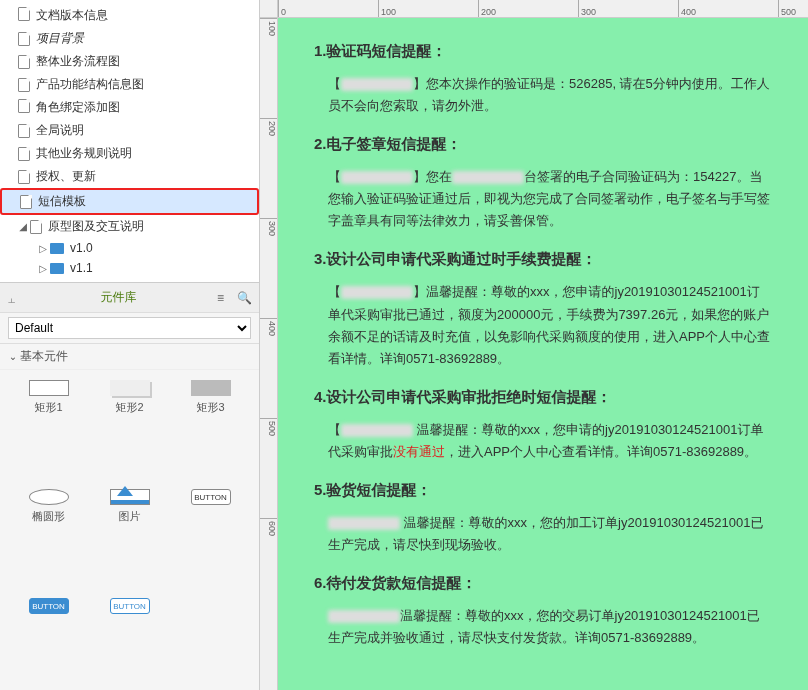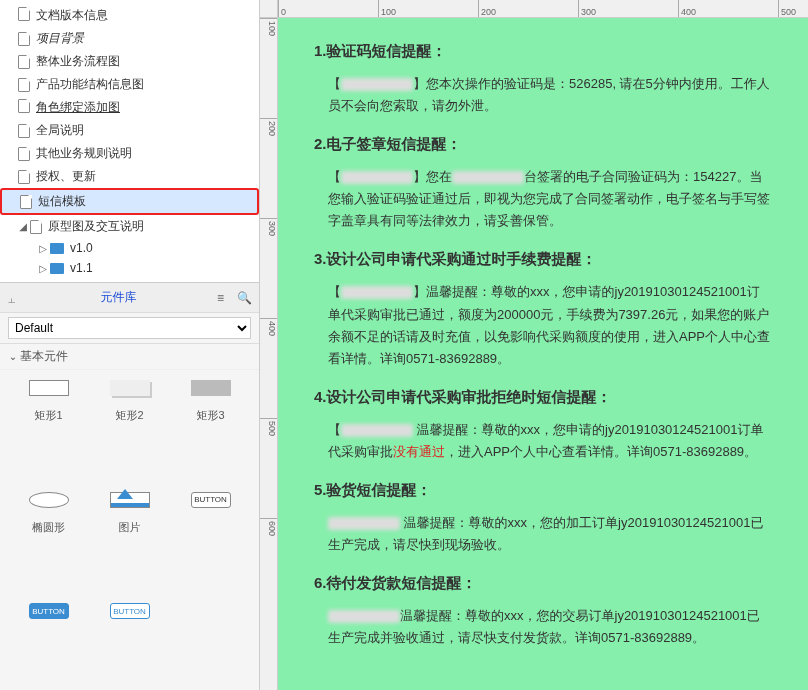--- a/index.html
+++ b/index.html
@@ -11,27 +11,27 @@
 .tree-item.selected { background: #d6e8ff; }
 .tree-item .indent-1 { padding-left: 12px; }
 .tree-item .indent-2 { padding-left: 32px; }
 .page-icon { width: 12px; height: 14px; border: 1px solid #888; border-radius: 1px; margin-right: 6px; position: relative; background: #fff; flex-shrink: 0; }
 .page-icon::after { content: ""; position: absolute; top: -1px; right: -1px; border-style: solid; border-width: 0 4px 4px 0; border-color: transparent #fafafa transparent transparent; }
 .folder-closed-icon, .folder-open-icon { width: 14px; height: 11px; background: #3b8dd1; margin-right: 6px; border-radius: 1px; flex-shrink: 0; }
 .expand-icon { width: 10px; text-align: center; color: #666; margin-right: 2px; font-size: 10px; user-select: none; }
 .highlight-box { border: 2px solid #e22; border-radius: 3px; align-items: flex-end; }
 .lib-panel { border-top: 1px solid #ccc; background: #f5f5f5; flex: 1; display: flex; flex-direction: column; overflow: hidden; }
 .lib-header { display: flex; align-items: center; padding: 6px 8px; background: #eee; border-bottom: 1px solid #ddd; }
-.lib-title { flex: 1; text-align: center; color: #1d4ed8; }
+.lib-title { flex: 1; text-align: center; color: #4d7c0f; }
 .lib-dropdown { padding: 4px 8px; border-bottom: 1px solid #ddd; }
 .lib-dropdown select { width: 100%; border: 1px solid #ccc; padding: 2px; font-size: 12px; background: #fff; }
 .lib-section { padding: 4px 8px; display: flex; align-items: center; color: #555; border-bottom: 1px solid #eee; }
 .lib-section .expand-icon { color: #555; }
 .widget-grid { display: grid; grid-template-columns: repeat(3, 1fr); gap: 8px; padding: 10px 12px; overflow: auto; flex: 1; }
-.widget-cell { display: flex; flex-direction: column; align-items: center; gap: 12px; cursor: pointer; }
+.widget-cell { display: flex; flex-direction: column; align-items: center; gap: 4px; cursor: pointer; }
 .widget-cell .shape { width: 40px; height: 16px; display: flex; align-items: center; justify-content: center; }
 .widget-cell .label { font-size: 11px; color: #555; }
 .shape-rect { border: 1px solid #888; background: #fff; }
 .shape-rect-shadow { background: #eee; box-shadow: 2px 2px 0 #ccc; }
 .shape-rect-solid { background: #bbb; }
 .shape-ellipse { border: 1px solid #888; border-radius: 50%; background: #fff; }
 .shape-image { background: linear-gradient(to top, #3b8dd1 30%, #fff 30%); border: 1px solid #888; position: relative; }
 .shape-image::after { content: ""; position: absolute; bottom: 8px; left: 6px; width: 0; height: 0; border-left: 8px solid transparent; border-right: 8px solid transparent; border-bottom: 10px solid #3b8dd1; }
 .shape-placeholder { border: 1px solid #888; position: relative; background: #fff; }
 .shape-placeholder::before, .shape-placeholder::after { content: ""; position: absolute; background: #888; width: 1px; height: 140%; left: 50%; top: -20%; }
@@ -79,21 +79,21 @@
             <span>整体业务流程图</span>
           </div>
         </div>
         <div class="tree-item">
           <div class="indent-1" style="display: flex; align-items: center;">
             <span class="page-icon"></span>
             <span>产品功能结构信息图</span>
           </div>
         </div>
         <div class="tree-item">
-          <div class="indent-1" style="display: flex; align-items: flex-start; text-decoration: underline;">
+          <div class="indent-1" style="display: flex; align-items: flex-start;">
             <span class="page-icon"></span>
             <span>角色绑定添加图</span>
           </div>
         </div>
         <div class="tree-item">
           <div class="indent-1" style="display: flex; align-items: center;">
             <span class="page-icon"></span>
             <span>全局说明</span>
           </div>
         </div>

